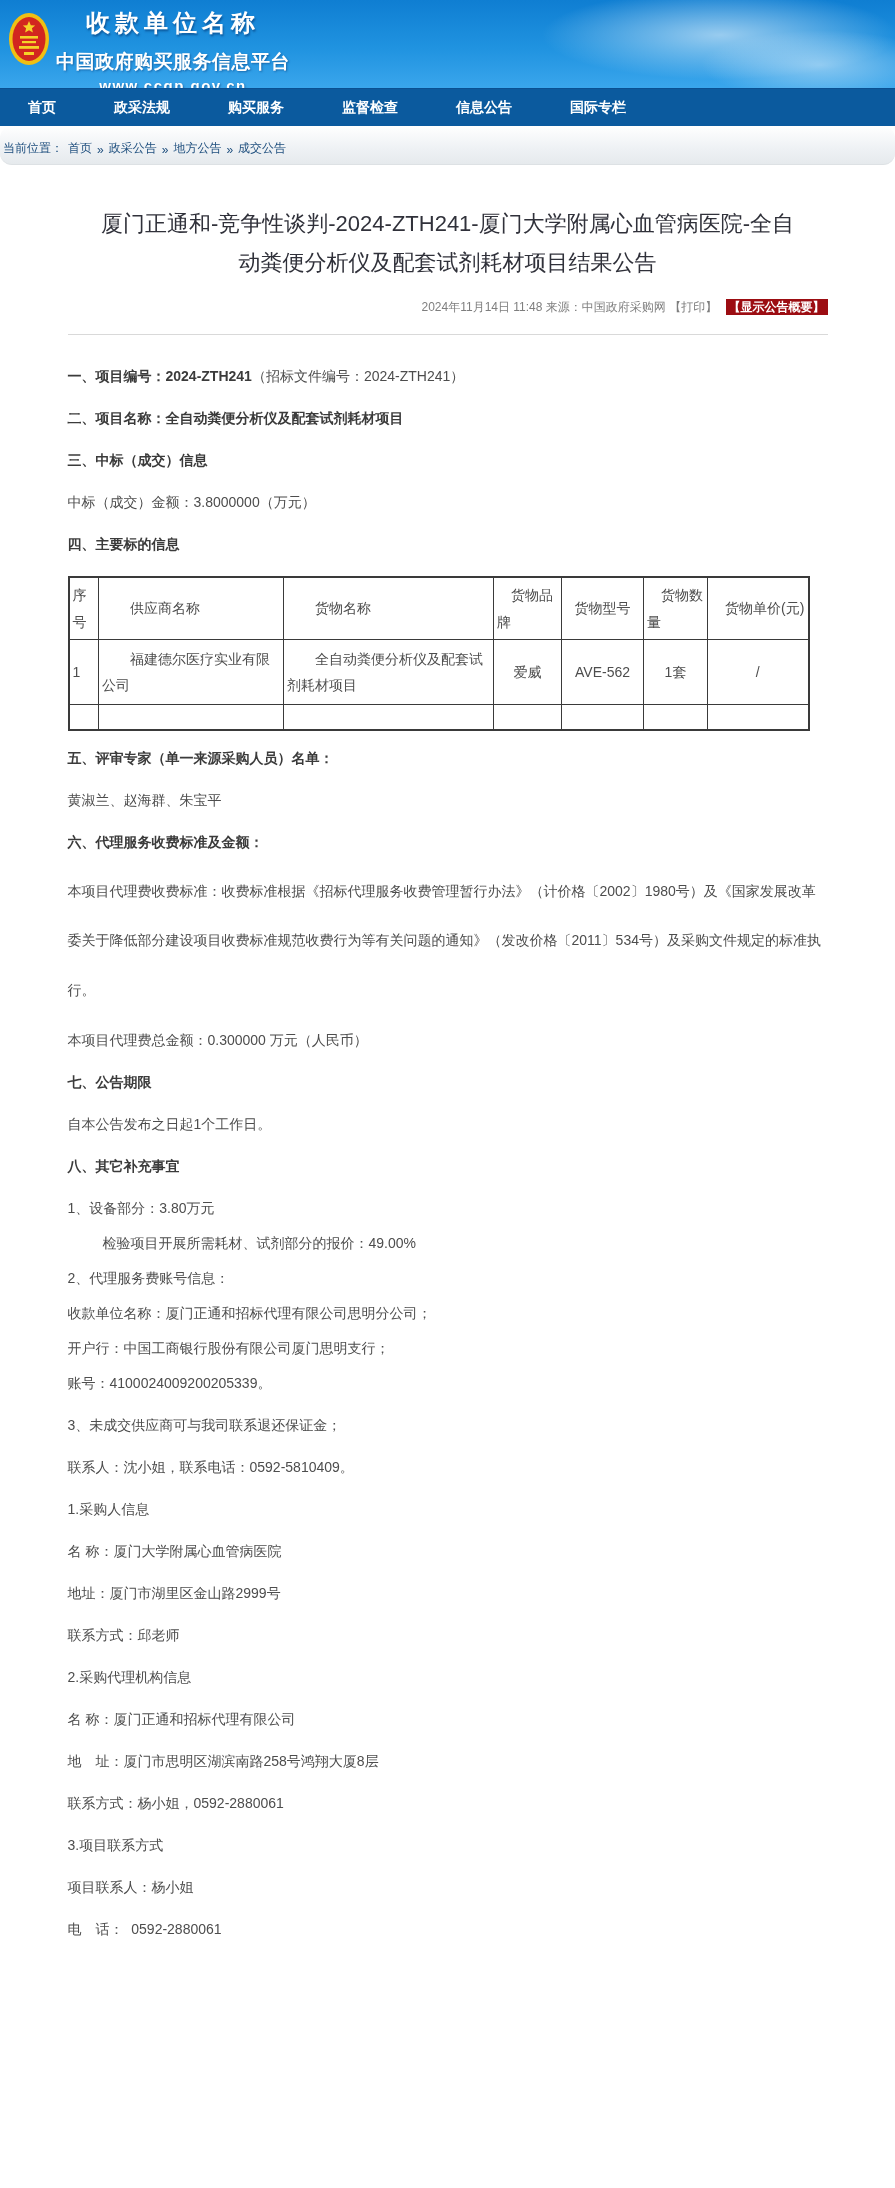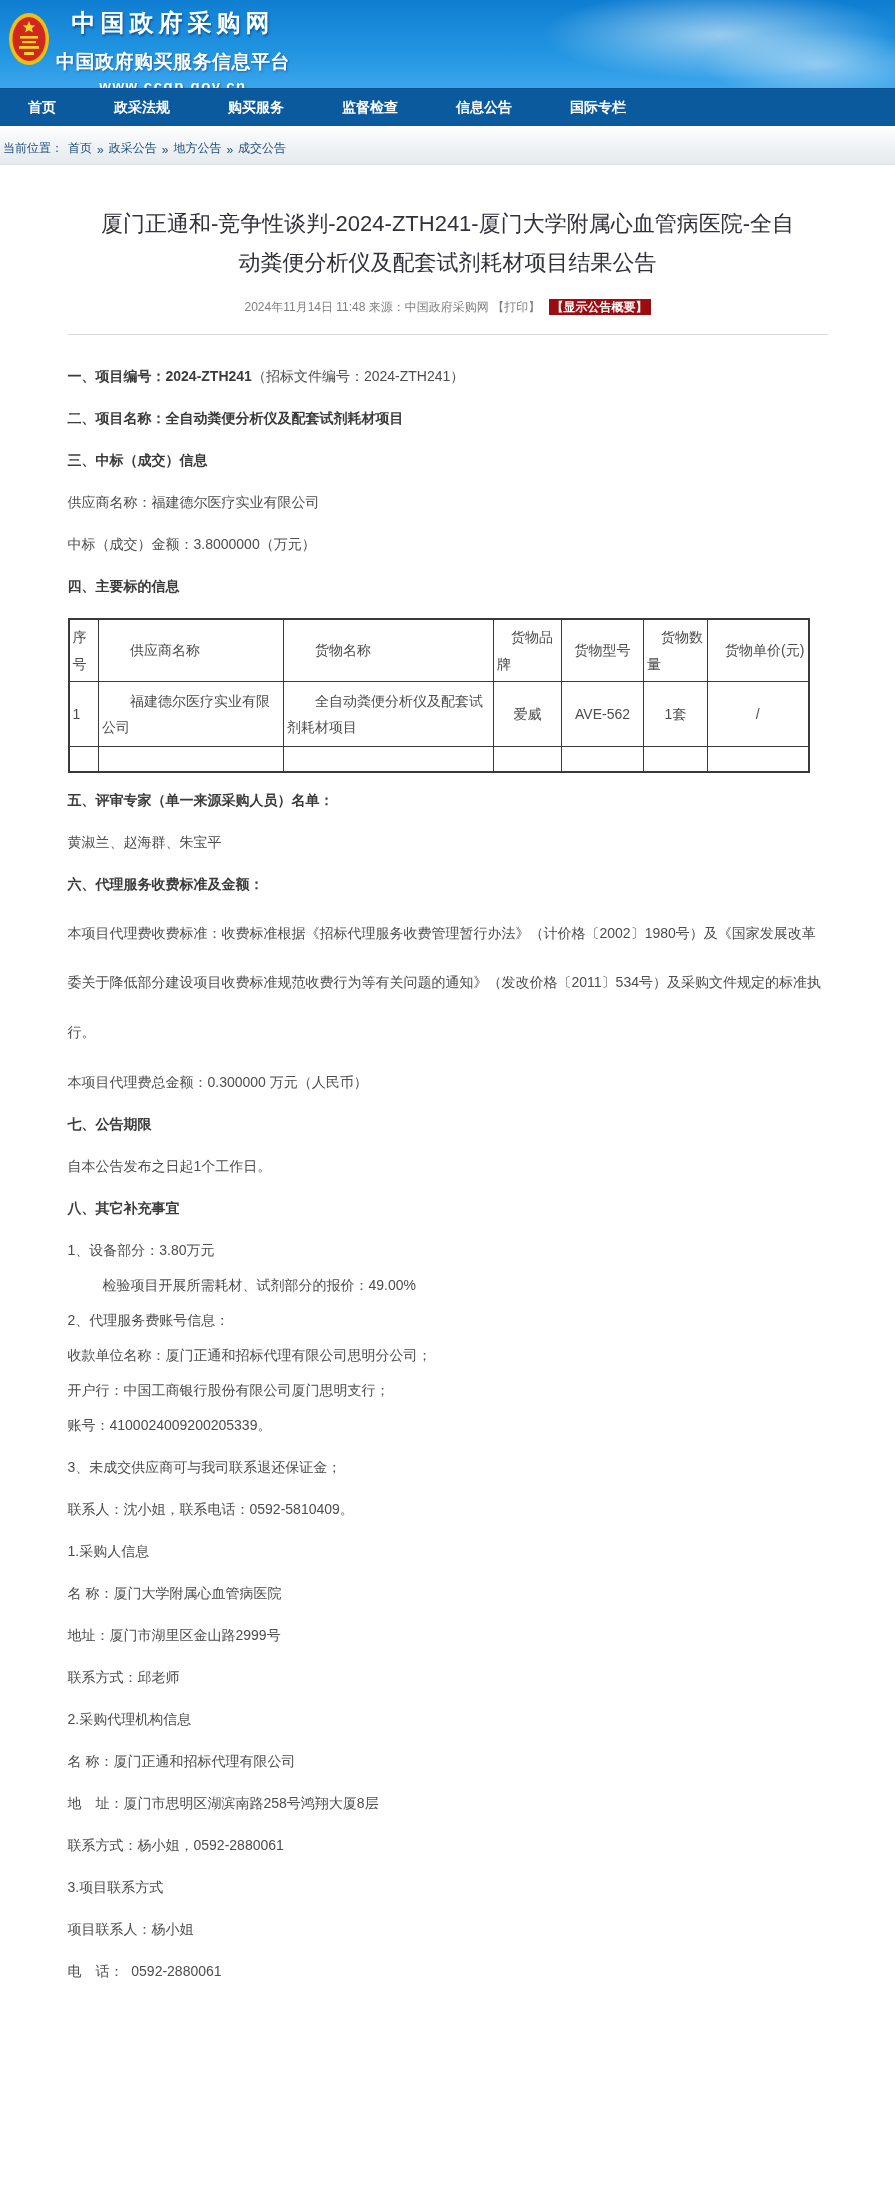--- a/index.html
+++ b/index.html
@@ -27,31 +27,31 @@
   .nav {
     height:38px; background:#0b5a9e; border-top:1px solid #0a5092;
     display:flex; align-items:center; gap:58px; padding-left:28px;
   }
   .nav-item { color:#fff; font-size:14px; font-weight:bold; cursor:pointer; white-space:nowrap; }
   
   .breadcrumb-bar {
     height:39px; background:linear-gradient(180deg,#ffffff 0%, #eef1f4 60%, #e6eaed 100%);
     border-bottom:1px solid #dde1e4;
     display:flex; align-items:flex-end; padding:0 0 7px 3px;
-    font-size:12px; color:#20507f;
+    font-size:12px; color:#20507f;border-radius:12px;
   }
   .breadcrumb-bar span, .breadcrumb-bar a { margin-right:5px; color:#20507f; text-decoration:none; }
   .breadcrumb-bar a { cursor:pointer; }
   
   .page { width:760px; margin:0 auto; }
   .article-title {
     margin:40px auto 0; max-width:702px; text-align:center;
     font-size:22px; font-weight:normal; color:#30313a; line-height:1.75;
   }
-  .meta { text-align:center; margin-top:17px; font-size:12px; color:#7e7e7e; }
+  .meta { text-align:right; margin-top:17px; font-size:12px; color:#7e7e7e; }
   .meta .print { color:#7e7e7e; text-decoration:none; cursor:pointer; }
   .meta .badge { background:#9c0d12; color:#fff; font-weight:bold; padding:1px 3px; margin-left:5px; cursor:pointer; }
   .divider { border:none; border-top:1px solid #d9d9d9; margin:18px 0 24px; }
   
   .content { padding-bottom:60px; }
   .content p { font-size:14px; color:#4d4d4d; line-height:2.5; margin:7px 0; white-space:pre-wrap; }
   .content p.h { font-weight:bold; color:#3b3b3b; }
   .content p.tight { margin:0; }
   .content p.loose { line-height:3.55; }
   .content p.sub { text-indent:2.5em; }
@@ -79,21 +79,21 @@
   <svg class="emblem" width="42" height="64" viewBox="0 0 42 64">
     <ellipse cx="21" cy="30" rx="20" ry="26" fill="#f0bf13"></ellipse>
     <ellipse cx="21" cy="30" rx="16.5" ry="22" fill="#d2271f"></ellipse>
     <polygon fill="#f5d328" points="21,12 22.8,16.2 27.2,16.5 23.9,19.3 24.9,23.5 21,21.2 17.1,23.5 18.1,19.3 14.8,16.5 19.2,16.2"></polygon>
     <rect x="12" y="27" width="18" height="2.6" fill="#f5d328"></rect>
     <rect x="14" y="32" width="14" height="2.2" fill="#f5d328"></rect>
     <rect x="11" y="37" width="20" height="2.8" fill="#f5d328"></rect>
     <rect x="16" y="43" width="10" height="3" fill="#f5d328"></rect>
   </svg>
   <div class="titles">
-    <div class="site-title">中国政府采购网</div>
+    <div class="site-title">收款单位名称</div>
     <div class="site-subtitle">中国政府购买服务信息平台</div>
     <div class="site-url">www.ccgp.gov.cn</div>
   </div>
 </div>
 
 <div class="nav">
   <div class="nav-item">首页</div>
   <div class="nav-item">政采法规</div>
   <div class="nav-item">购买服务</div>
   <div class="nav-item">监督检查</div>
@@ -125,21 +125,20 @@
 
   <hr class="divider">
 
   <div class="content">
 
     <p class="h"><span>一、项目编号：2024-ZTH241</span><span class="normal">（招标文件编号：2024-ZTH241）</span></p>
 
     <p class="h">二、项目名称：全自动粪便分析仪及配套试剂耗材项目</p>
 
     <p class="h">三、中标（成交）信息</p>
-    <p>供应商名称：福建德尔医疗实业有限公司</p>
     <p>中标（成交）金额：3.8000000（万元）</p>
 
     <p class="h">四、主要标的信息</p>
 
     <table class="award">
       <colgroup>
         <col style="width:30px">
           <col style="width:185px">
           <col style="width:210px">
         <col style="width:68px">

